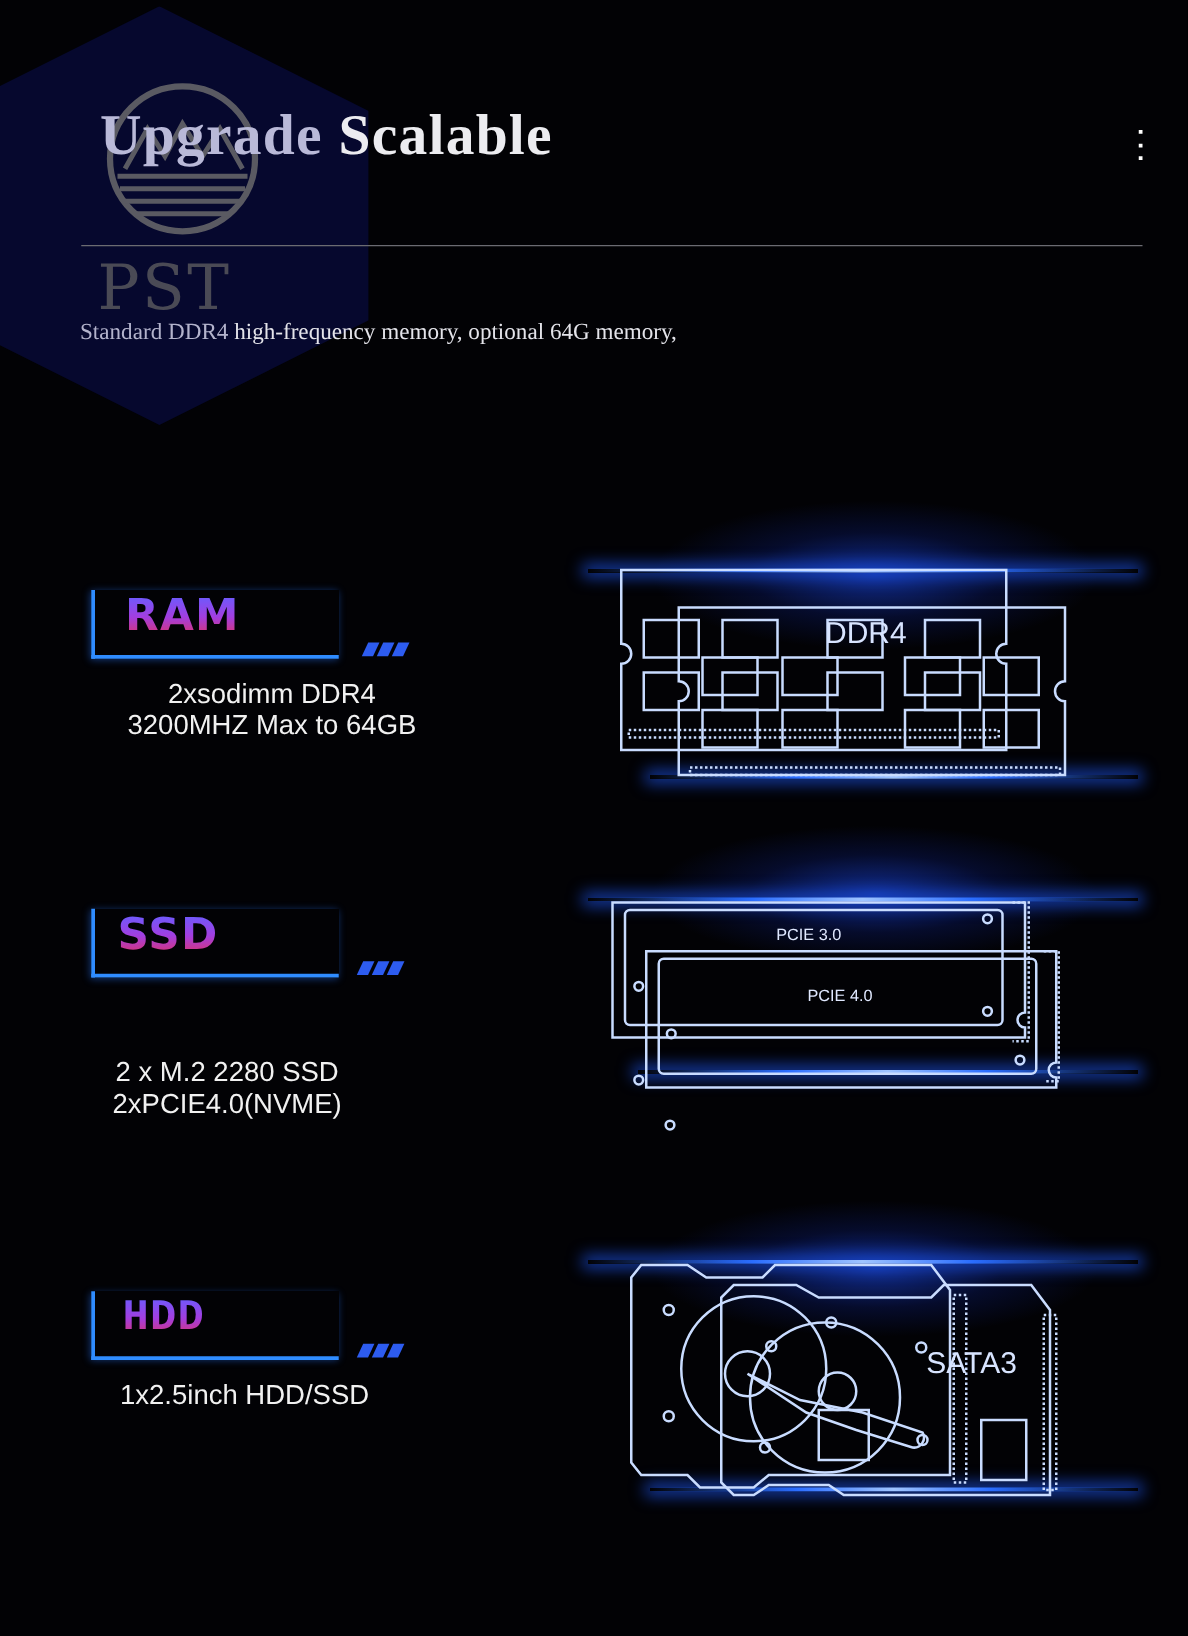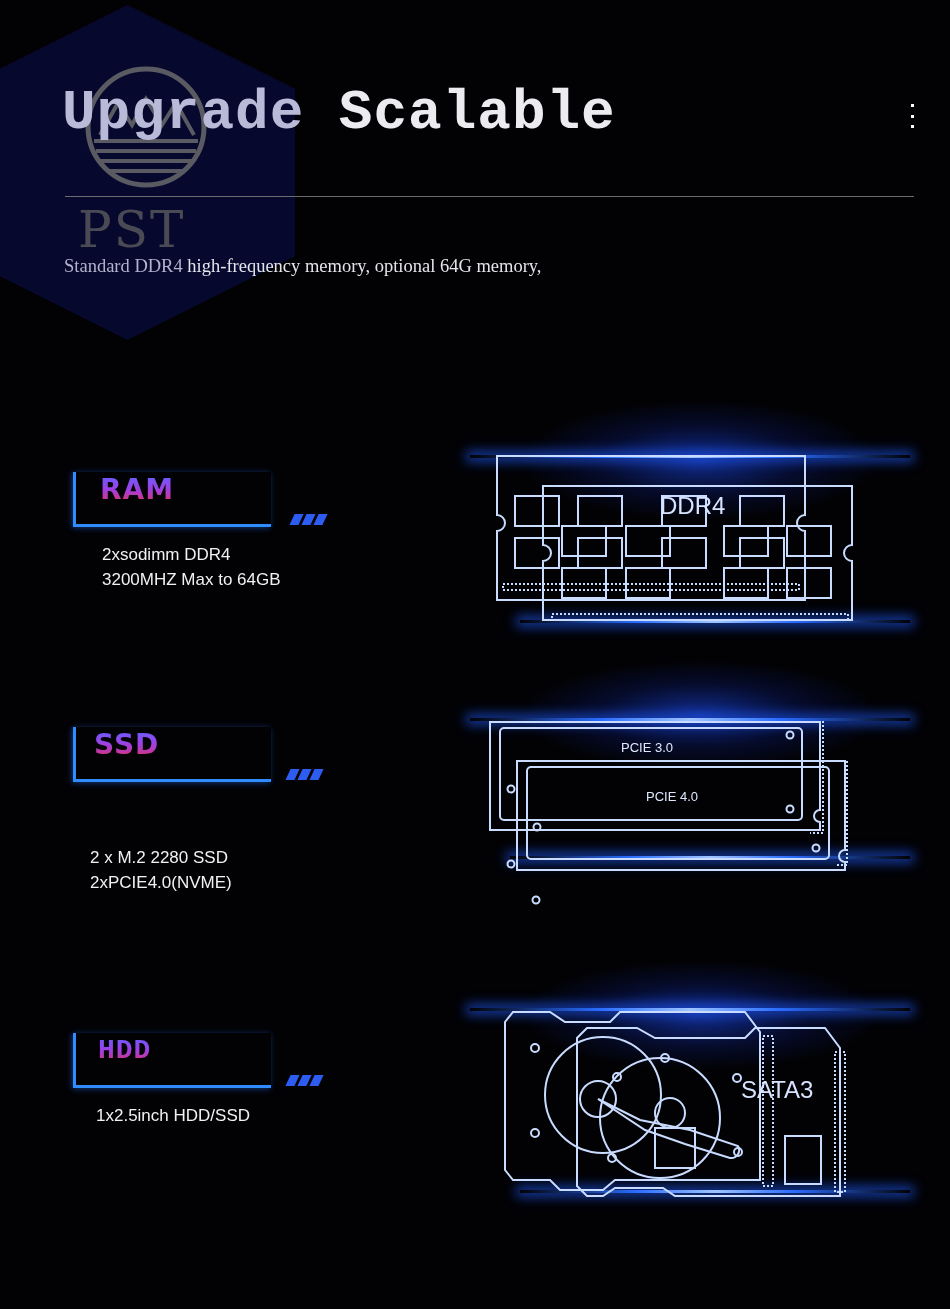--- a/index.html
+++ b/index.html
@@ -19,22 +19,22 @@
     clip-path: polygon(50% 0%, 100% 25%, 100% 75%, 50% 100%, 0% 75%, 0% 25%);
   }
   .watermark-logo { position: absolute; left: 82px; top: 63px; width: 128px; height: 128px; }
   .watermark-text {
     position: absolute; left: 78px; top: 205px;
     font-family: "DejaVu Serif", serif; font-size: 50px; color: #4a4a55;
     letter-spacing: 2px; line-height: 1;
   }
 
   .title {
-    position: absolute; left: 62px; top: 80px;
-    font-family: Liberation Mono, monospace; font-weight: bold; font-size: 56px; letter-spacing: 1px;
+    position: absolute; left: 80px; top: 80px;
+    font-family: Liberation Serif, serif; font-weight: bold; font-size: 46px; letter-spacing: 1px;
     color: #ececf0; line-height: 1.2; white-space: nowrap;
   }
   .title .w1 { color: #b9b9d8; }
   .menu-dots {
     position: absolute; left: 906px; top: 104px; width: 12px; height: 24px;
     display: flex; flex-direction: column; align-items: center; justify-content: space-between;
     cursor: pointer;
   }
   .menu-dots span { width: 3px; height: 3px; background: #fff; display: block; }
   .title-rule {
@@ -50,33 +50,34 @@
   
   .feature { position: absolute; left: 70px; width: 280px; height: 140px; }
   .bracket {
     position: absolute; left: 3px; top: 0; width: 195px; height: 52px;
     border-left: 3px solid #2f8cff; border-bottom: 3px solid #2f8cff;
     border-bottom-left-radius: 0;
     box-shadow: -1px 1px 6px rgba(40,120,255,0.45);
   }
   .feature-title {
     position: absolute; left: 30px; top: 4px;
-    font-family: "DejaVu Sans", sans-serif; font-weight: bold; font-size: 28px; line-height: 1;
+    font-family: "DejaVu Sans", sans-serif; font-weight: bold; font-size: 35px; line-height: 1;
     background: linear-gradient(180deg, #6a5cff 0%, #a23ee0 50%, #e2325f 100%);
     -webkit-background-clip: text; background-clip: text; color: transparent;
     letter-spacing: 1px;
   }
   .stripes { position: absolute; left: 222px; top: 42px; display: flex; gap: 3px; }
   .stripes span {
     width: 9px; height: 11px; background: #2d5cf0; transform: skewX(-25deg); display: block;
   }
   .feature-desc {
     position: absolute; left: 32px; top: 70px;
-    font-family: "Liberation Sans", sans-serif; font-size: 17px; line-height: 25px; color: #f1f1f1;
+    font-family: "Liberation Sans", sans-serif; font-size: 22px; line-height: 25px; color: #f1f1f1;
     white-space: nowrap;
+    text-align: center;
   }
 
   .illus { position: absolute; }
   .glow-line {
     position: absolute; height: 3px;
     background: linear-gradient(90deg, rgba(0,60,255,0) 0%, #2a6dff 30%, #9fc4ff 50%, #2a6dff 70%, rgba(0,60,255,0) 100%);
     box-shadow: 0 0 12px 4px rgba(30,90,255,0.65);
   }
   .glow-spot {
     position: absolute; border-radius: 50%;

